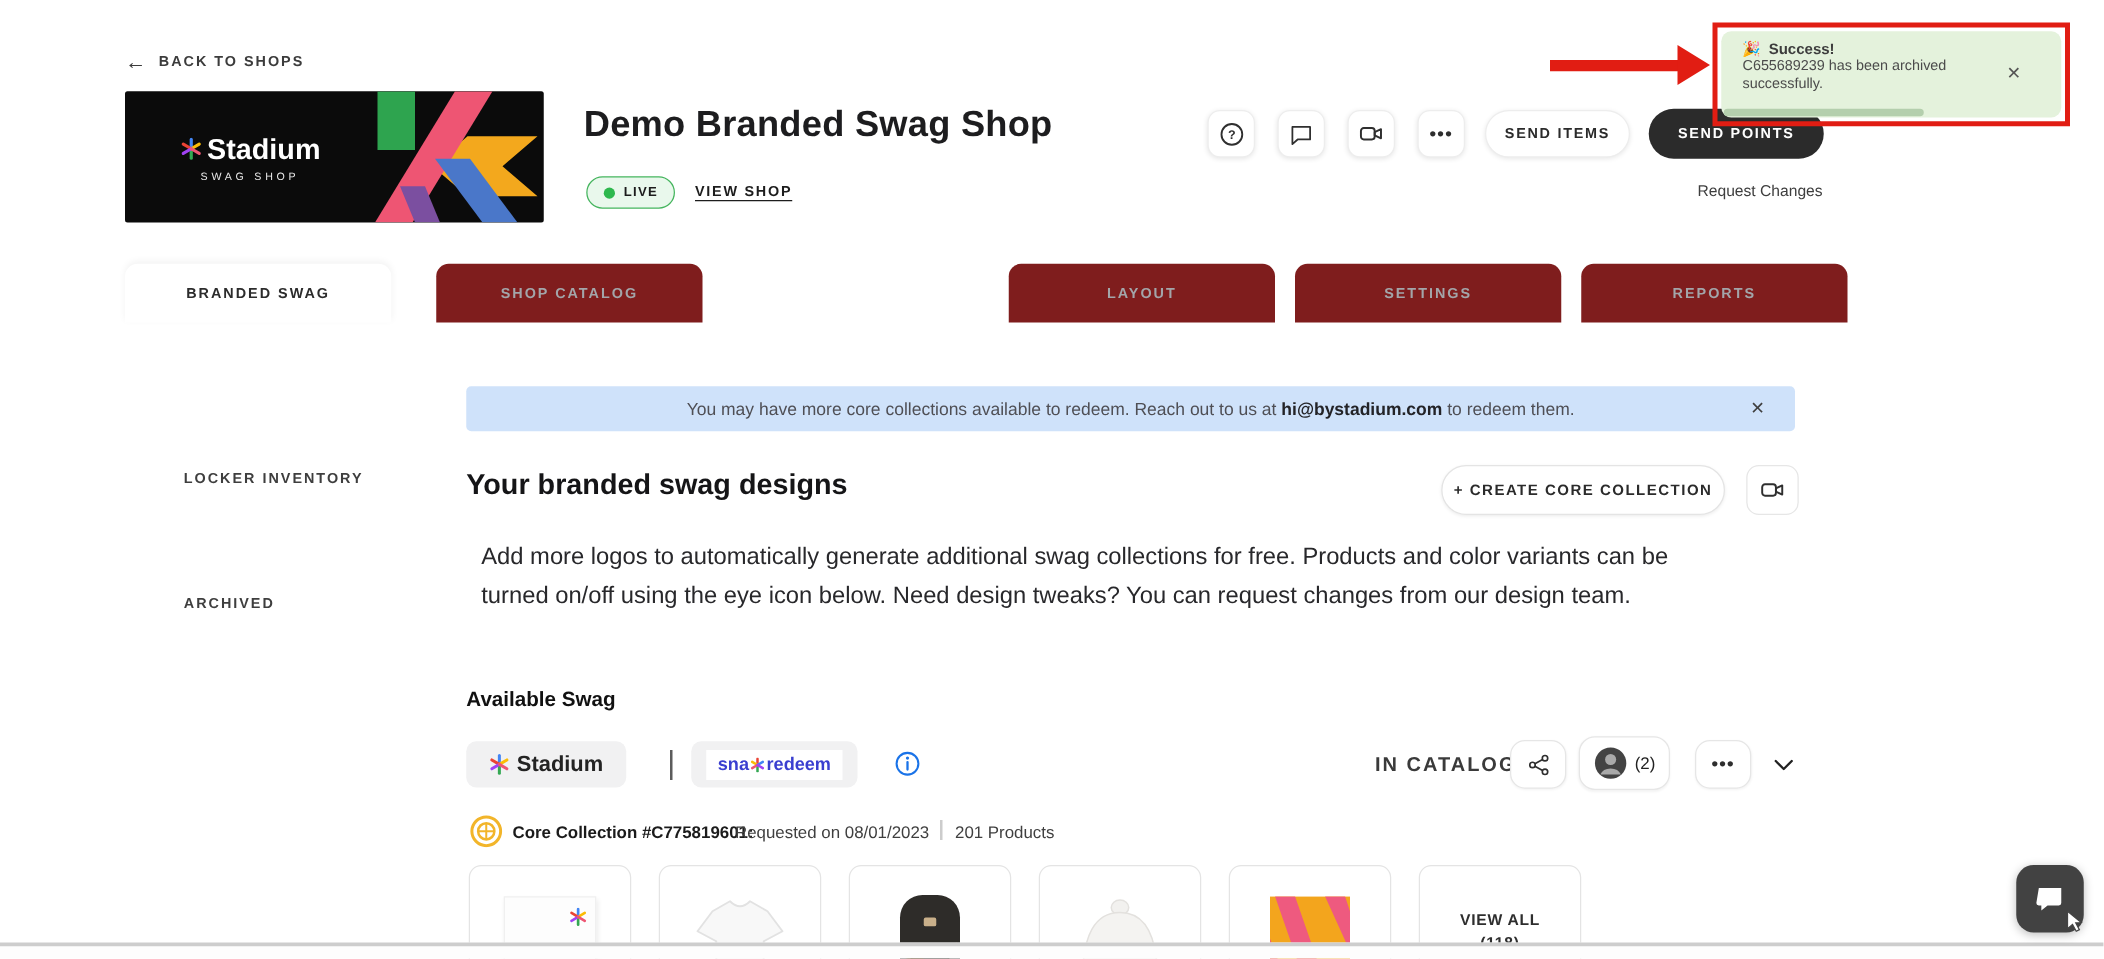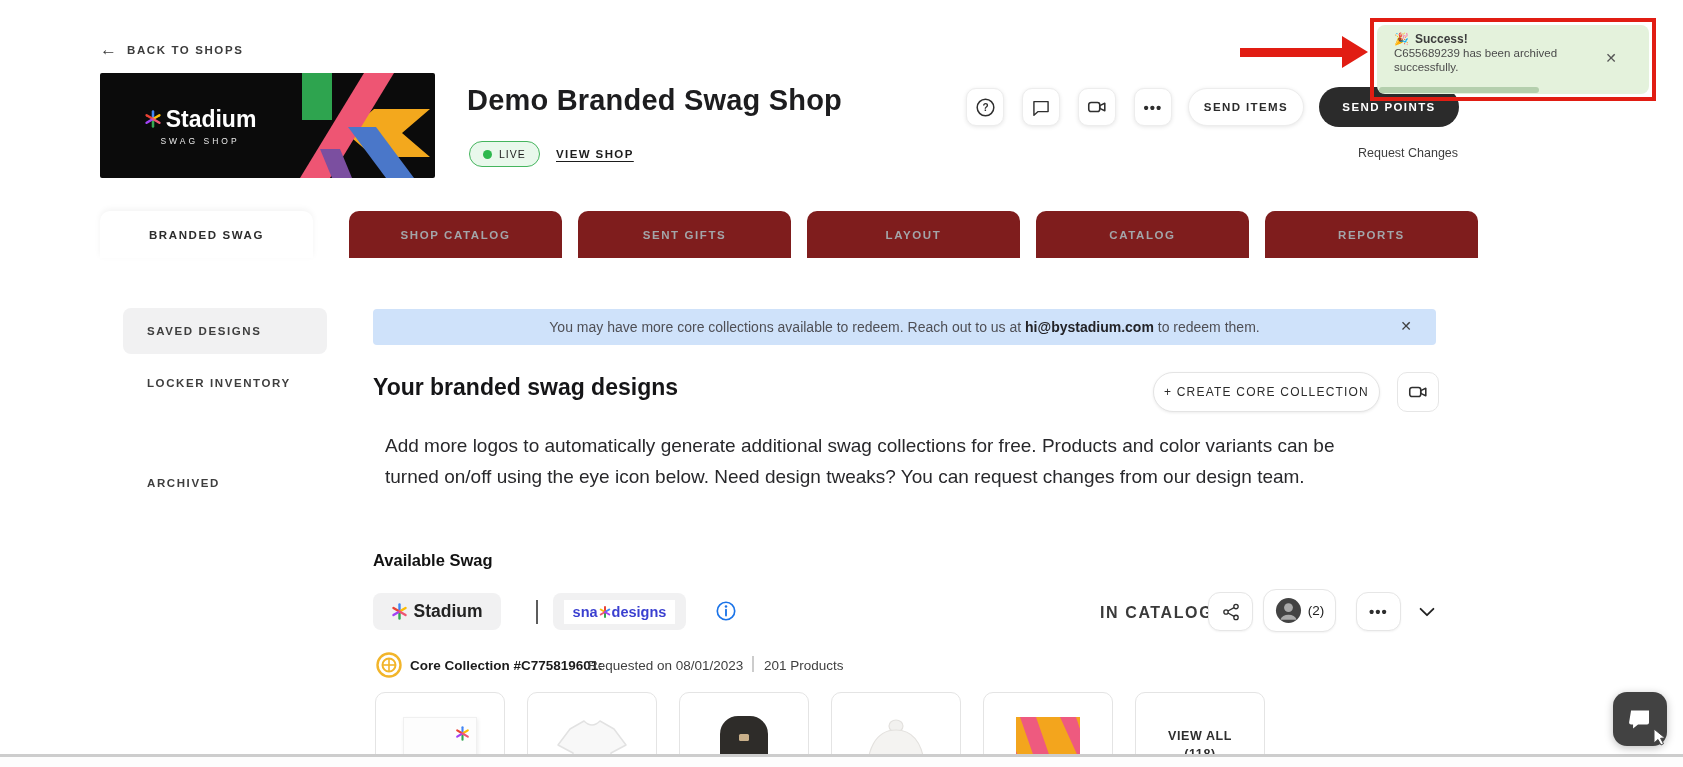--- a/index.html
+++ b/index.html
@@ -19,21 +19,21 @@
     display:flex; flex-direction:column; align-items:center; justify-content:center; }
   .banner-brand { display:flex; align-items:center; gap:4px; color:#ffffff;
     font-size:23px; font-weight:bold; }
   .banner-sub { color:#e9e9e9; font-size:8.5px; letter-spacing:3px; margin-top:3px; }
 
   .shop-title { font-size:29px; font-weight:bold; color:#1d1d1f; letter-spacing:0.2px; }
 
   .live-badge { display:inline-flex; align-items:center; gap:7px; height:26px; padding:0 13px;
     background:#e9f8ec; border:1.5px solid #45b55e; border-radius:14px; }
   .live-dot { width:9px; height:9px; border-radius:50%; background:#2eb84e; }
-  .live-lbl { font-size:10.5px; font-weight:normal; letter-spacing:1px; color:#1c1c1c; }
+  .live-lbl { font-size:10.5px; font-weight:bold; letter-spacing:1px; color:#1c1c1c; }
   .view-shop { font-size:11.5px; font-weight:bold; letter-spacing:1.4px; color:#1d1d1d;
     text-decoration:underline; text-underline-offset:3px; cursor:pointer; }
 
   .icon-btn { width:38px; height:38px; background:#fff; border:1px solid #ededed; border-radius:10px;
     box-shadow:0 1px 4px rgba(0,0,0,0.10); display:flex; align-items:center; justify-content:center;
     cursor:pointer; }
   .pill-btn { height:38px; border-radius:19px; display:flex; align-items:center; justify-content:center;
     font-size:11.5px; font-weight:bold; letter-spacing:1.4px; cursor:pointer; }
   .pill-light { background:#fff; border:1px solid #ededed; box-shadow:0 1px 4px rgba(0,0,0,0.10); color:#2b2b2b; }
   .pill-dark { background:#2b2b2b; color:#ffffff; height:40px; border-radius:20px; }
@@ -68,21 +68,21 @@
   
   .notice { width:1063px; height:36px; background:#cfe2fa; border-radius:4px;
     display:flex; align-items:center; justify-content:center; font-size:14px; color:#4f4f55; }
   .notice b { color:#232327; font-weight:bold; }
   .notice-close { position:absolute; right:24px; top:9px; font-size:14px; color:#3f3f3f; cursor:pointer; }
 
   
   .content-heading { font-size:23px; font-weight:bold; color:#151517; }
   .create-btn { width:227px; height:40px; border-radius:20px; background:#fff; border:1px solid #e4e4e4;
     box-shadow:0 1px 3px rgba(0,0,0,0.08); display:flex; align-items:center; justify-content:center;
-    font-size:12px; font-weight:normal; letter-spacing:1.2px; color:#2b2b2b; cursor:pointer; }
+    font-size:12px; font-weight:bold; letter-spacing:1.2px; color:#2b2b2b; cursor:pointer; }
   .sq-btn { width:42px; height:40px; border-radius:10px; background:#fff; border:1px solid #e6e6e6;
     display:flex; align-items:center; justify-content:center; cursor:pointer; }
   .description { width:975px; font-size:19px; line-height:31px; color:#28282b;margin-left:12px; }
   .available { font-size:16.5px; font-weight:bold; color:#111;text-align:right; }
 
   .chip { height:37px; background:#f1f1f2; border-radius:8px; display:flex; align-items:center;
     justify-content:center; cursor:pointer; }
   .chip-stadium { width:128px; gap:5px; font-size:17.5px; font-weight:bold; color:#232323; }
   .chip-snack { width:133px; }
   .snack-inner { background:#ffffff; padding:4px 9px; font-size:14.5px; font-weight:bold;
@@ -193,28 +193,24 @@
       <span class="toast-title">Success!</span>
     </div>
     <div class="toast-line" style="top:22px;">C655689239 has been archived</div>
     <div class="toast-line" style="top:36px;">successfully.</div>
     <span class="toast-close">✕</span>
     <div class="toast-progress"></div>
   </div>
 
   <div class="tab active" style="left:100px;">BRANDED SWAG</div>
   <div class="tab inactive" style="left:329px;">SHOP CATALOG</div>
-  <div class="tab inactive" style="left:558px;">SENT GIFTS</div>
   <div class="tab inactive" style="left:787px;">LAYOUT</div>
-  <div class="tab inactive" style="left:1016px;">CATALOG</div>
+  <div class="tab inactive" style="left:1016px;">SETTINGS</div>
   <div class="tab inactive" style="left:1245px;">REPORTS</div>
 
-  <div class="abs side-active" style="left:123px; top:308px;">
-    <span class="side-item">SAVED DESIGNS</span>
-  </div>
   <div class="abs side-item" style="left:147px; top:377px;">LOCKER INVENTORY</div>
   <div class="abs side-item" style="left:147px; top:429px;margin-top:48px;">ARCHIVED</div>
 
   <div class="abs notice" style="left:373px; top:309px;">
     <span>
       <span>You may have more core collections available to redeem. Reach out to us at </span><b>hi@bystadium.com</b><span> to redeem them.</span>
     </span>
     <span class="notice-close">✕</span>
   </div>
 
@@ -247,21 +243,21 @@
     <span class="snack-inner">
       <span>sna</span>
       <svg width="12" height="12" viewBox="0 0 24 24" style="margin:0 1px;">
         <line x1="12" y1="2" x2="12" y2="12" stroke="#ea4335" stroke-width="4" stroke-linecap="round"></line>
         <line x1="12" y1="12" x2="12" y2="22" stroke="#34a853" stroke-width="4" stroke-linecap="round"></line>
         <line x1="3.5" y1="7" x2="12" y2="12" stroke="#fbbc05" stroke-width="4" stroke-linecap="round"></line>
         <line x1="20.5" y1="7" x2="12" y2="12" stroke="#4285f4" stroke-width="4" stroke-linecap="round"></line>
         <line x1="3.5" y1="17" x2="12" y2="12" stroke="#ee5573" stroke-width="4" stroke-linecap="round"></line>
         <line x1="20.5" y1="17" x2="12" y2="12" stroke="#a142f4" stroke-width="4" stroke-linecap="round"></line>
       </svg>
-      <span>designs</span>
+      <span>redeem</span>
     </span>
   </div>
   <div class="abs" style="left:715px; top:600px;">
     <svg width="22" height="22" viewBox="0 0 24 24">
       <circle cx="12" cy="12" r="9.5" fill="none" stroke="#1a73e8" stroke-width="1.8"></circle>
       <line x1="12" y1="10.5" x2="12" y2="17" stroke="#1a73e8" stroke-width="2" stroke-linecap="round"></line>
       <circle cx="12" cy="7" r="1.4" fill="#1a73e8"></circle>
     </svg>
   </div>
 

